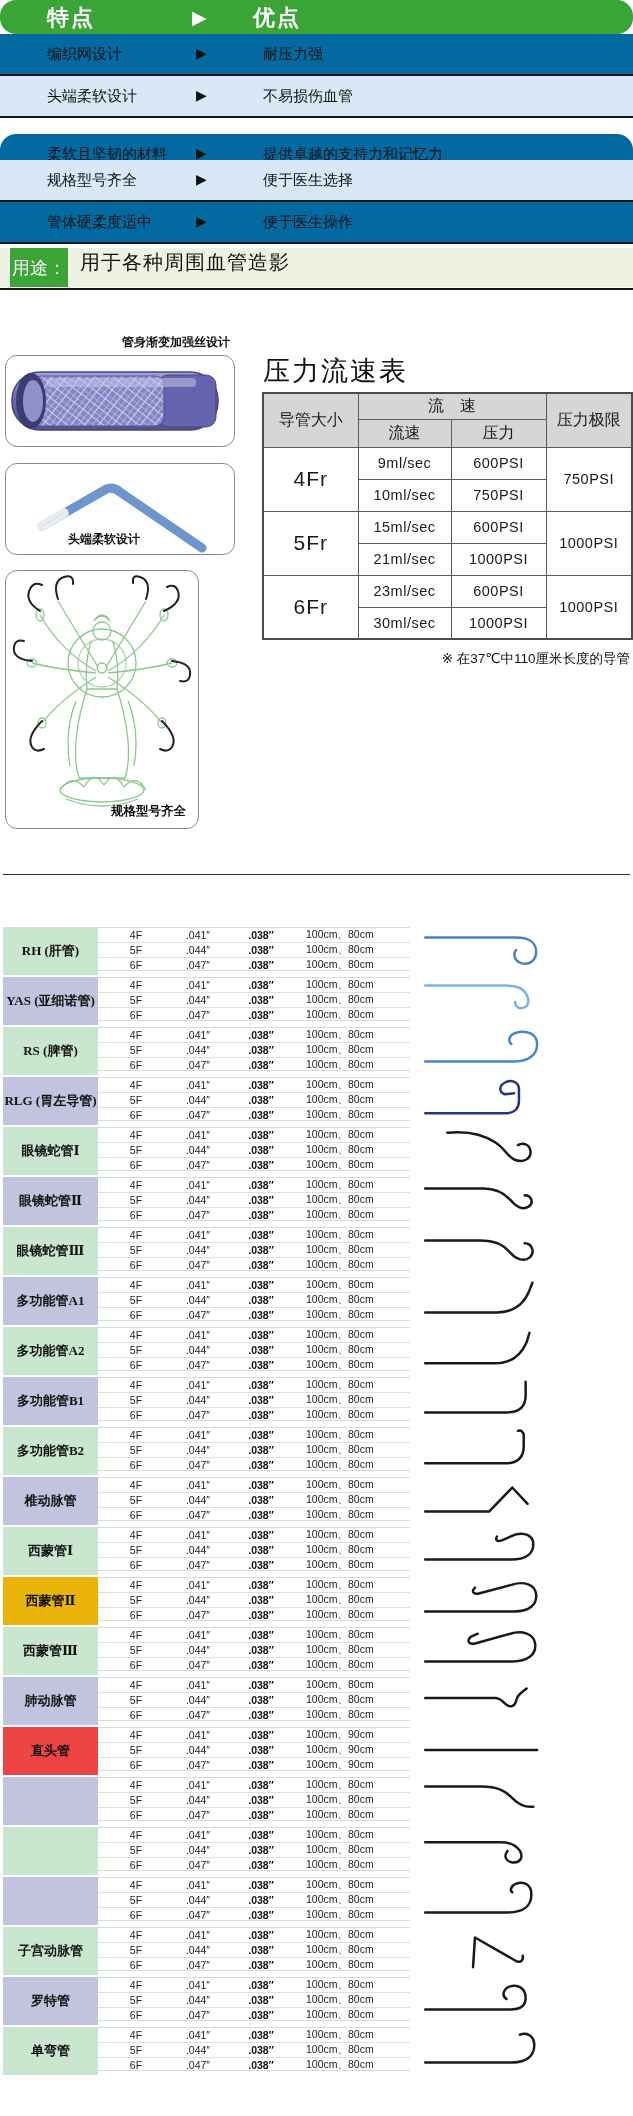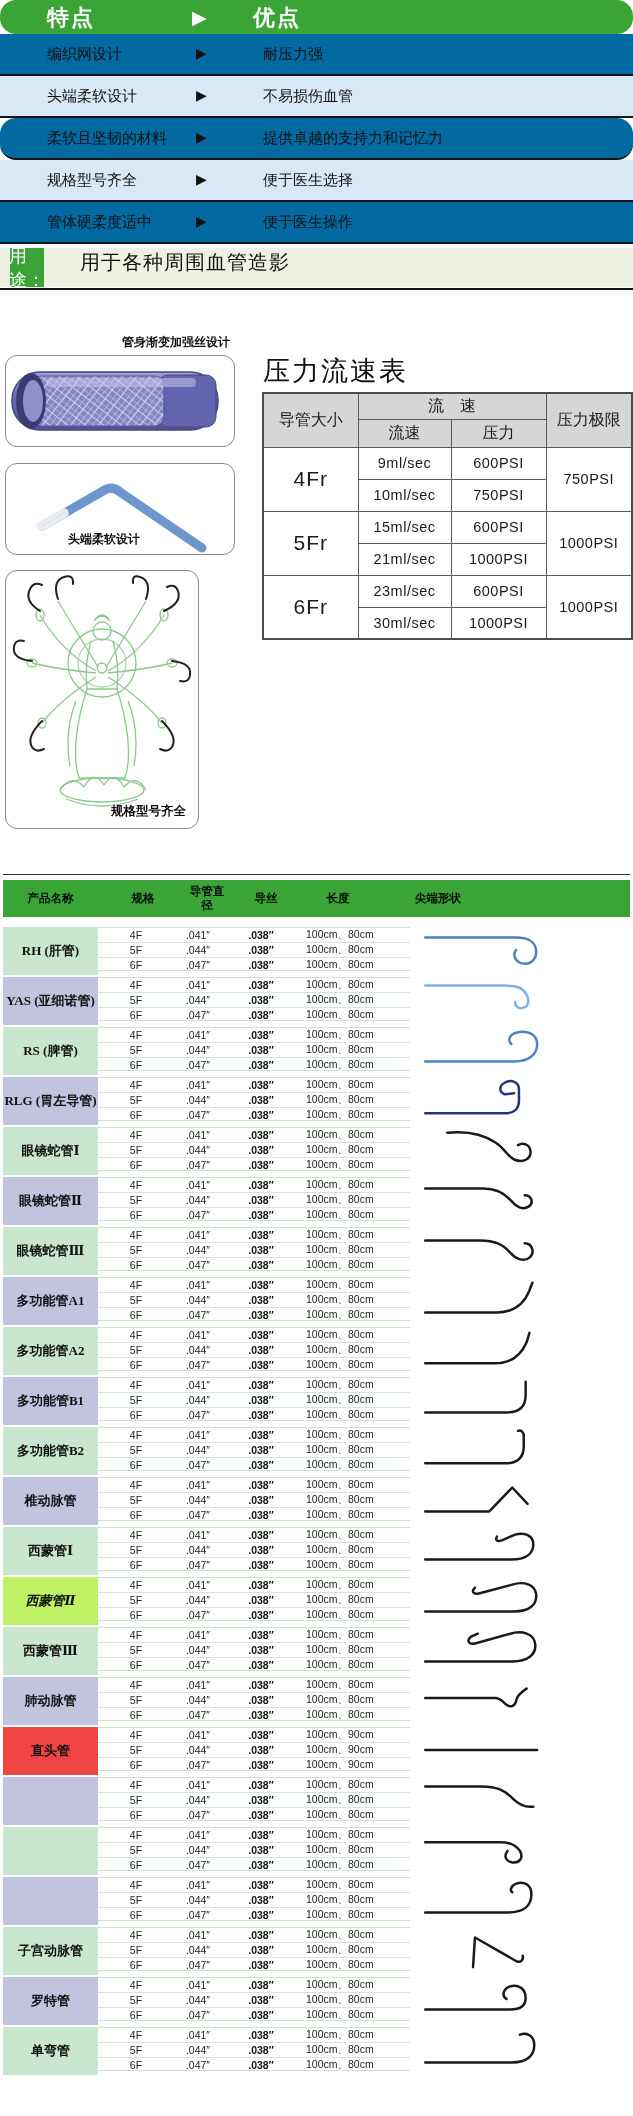--- a/index.html
+++ b/index.html
@@ -12,21 +12,21 @@
   .f-head-arrow{position:absolute;top:6px;font-size:19px;color:#fff;}
   .f-row{position:absolute;left:0;width:633px;height:40px;border-bottom:2px solid #161616;}
   .f-row.odd{background:#0369a1;}
   .f-row.even{background:#d8e8f7;}
   .f-feature{position:absolute;left:47px;top:11px;font-size:15px;color:#111;}
   .f-arrow{position:absolute;left:196px;top:11px;font-size:14px;color:#111;}
   .f-adv{position:absolute;left:263px;top:11px;font-size:15px;color:#111;}
 
   
   .usage-bar{position:absolute;left:0;top:248px;width:633px;height:39px;background:#edf2e2;}
-  .usage-label{position:absolute;left:10px;top:248px;width:34px;height:39px;
+  .usage-label{position:absolute;left:10px;top:248px;width:58px;height:39px;
                display:flex;align-items:center;justify-content:center;
                color:#fff;font-size:18px;}
   .usage-text{position:absolute;left:80px;top:248px;height:29px;display:flex;align-items:center;
               font-size:20px;color:#111;letter-spacing:1px;}
   .hline{position:absolute;background:#161616;}
 
   
   .fig-box{position:absolute;background:#fff;border:1.5px solid #8a8a8a;border-radius:12px;overflow:hidden;}
   .fig-label{position:absolute;font-size:12px;font-weight:bold;color:#111;}
 
@@ -73,21 +73,21 @@
       <div class="f-row odd" style="top: 34px;">
         <span class="f-feature">编织网设计</span>
         <span class="f-arrow">▶</span>
         <span class="f-adv">耐压力强</span>
       </div>
       <div class="f-row even" style="top: 76px;">
         <span class="f-feature">头端柔软设计</span>
         <span class="f-arrow">▶</span>
         <span class="f-adv">不易损伤血管</span>
       </div>
-      <div class="f-row odd" style="top: 118px; border-radius: 16px;">
+      <div class="f-row odd" style="top: 134px; border-radius: 16px;">
         <span class="f-feature">柔软且坚韧的材料</span>
         <span class="f-arrow">▶</span>
         <span class="f-adv">提供卓越的支持力和记忆力</span>
       </div>
       <div class="f-row even" style="top: 160px;">
         <span class="f-feature">规格型号齐全</span>
         <span class="f-arrow">▶</span>
         <span class="f-adv">便于医生选择</span>
       </div>
       <div class="f-row odd" style="top: 202px;">
@@ -220,30 +220,23 @@
             <td>600PSI</td>
             <td rowspan="2">1000PSI</td>
           </tr>
           <tr style="height: 32px;">
             <td>30ml/sec</td>
             <td>1000PSI</td>
           </tr>
         </tbody>
       </table>
     </div>
+  <div class="p-note">※ 在37℃中110厘米长度的导管</div>
 
   <div class="t-topline"></div>
-  <div class="t-header" id="product-header" style="background:#3aa437;">
-      <div class="t-hcell" style="left: 0px; width: 95px;">产品名称</div>
-      <div class="t-hcell" style="left: 100px; width: 80px;">规格</div>
-      <div class="t-hcell" style="left: 184px; width: 40px;">导管直径</div>
-      <div class="t-hcell" style="left: 226px; width: 74px;">导丝</div>
-      <div class="t-hcell" style="left: 284px; width: 102px;">长度</div>
-      <div class="t-hcell" style="left: 372px; width: 126px;">尖端形状</div>
-    </div>
   <div id="product-blocks">
       <div class="blk" style="top: 927px;">
         <div class="blk-name" style="background: rgb(201, 230, 206);">RH (肝管)</div>
         <div class="blk-rows">
           <div class="blk-row">
             <span class="c-spec">4F</span>
             <span class="c-dia">.041″</span>
             <span class="c-wire">.038″</span>
             <span class="c-len">100cm、80cm</span>
           </div>
@@ -596,21 +589,21 @@
             <span class="c-len">100cm、80cm</span>
           </div>
         </div>
         <div class="blk-shape">
           <svg width="150" height="44" viewBox="0 0 135 46">
             <path d="M5 34 H95 C110 34 118 28 118 18 C118 9 109 5 99 8 L85 14 C80 16 78 13 80 10" fill="none" stroke="#1a1a1a" stroke-width="2.6" stroke-linecap="round" stroke-linejoin="round"></path>
           </svg>
         </div>
       </div>
       <div class="blk" style="top: 1577px;">
-        <div class="blk-name" style="background: #bef264; font-style: italic;">西蒙管Ⅱ</div>
+        <div class="blk-name" style="background: #eab308;">西蒙管Ⅱ</div>
         <div class="blk-rows">
           <div class="blk-row">
             <span class="c-spec">4F</span>
             <span class="c-dia">.041″</span>
             <span class="c-wire">.038″</span>
             <span class="c-len">100cm、80cm</span>
           </div>
           <div class="blk-row">
             <span class="c-spec">5F</span>
             <span class="c-dia">.044″</span>

